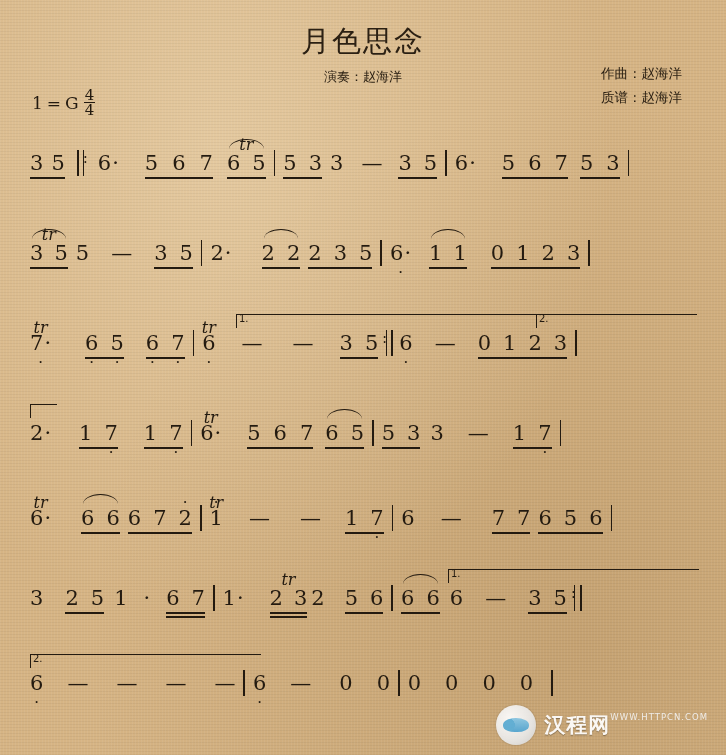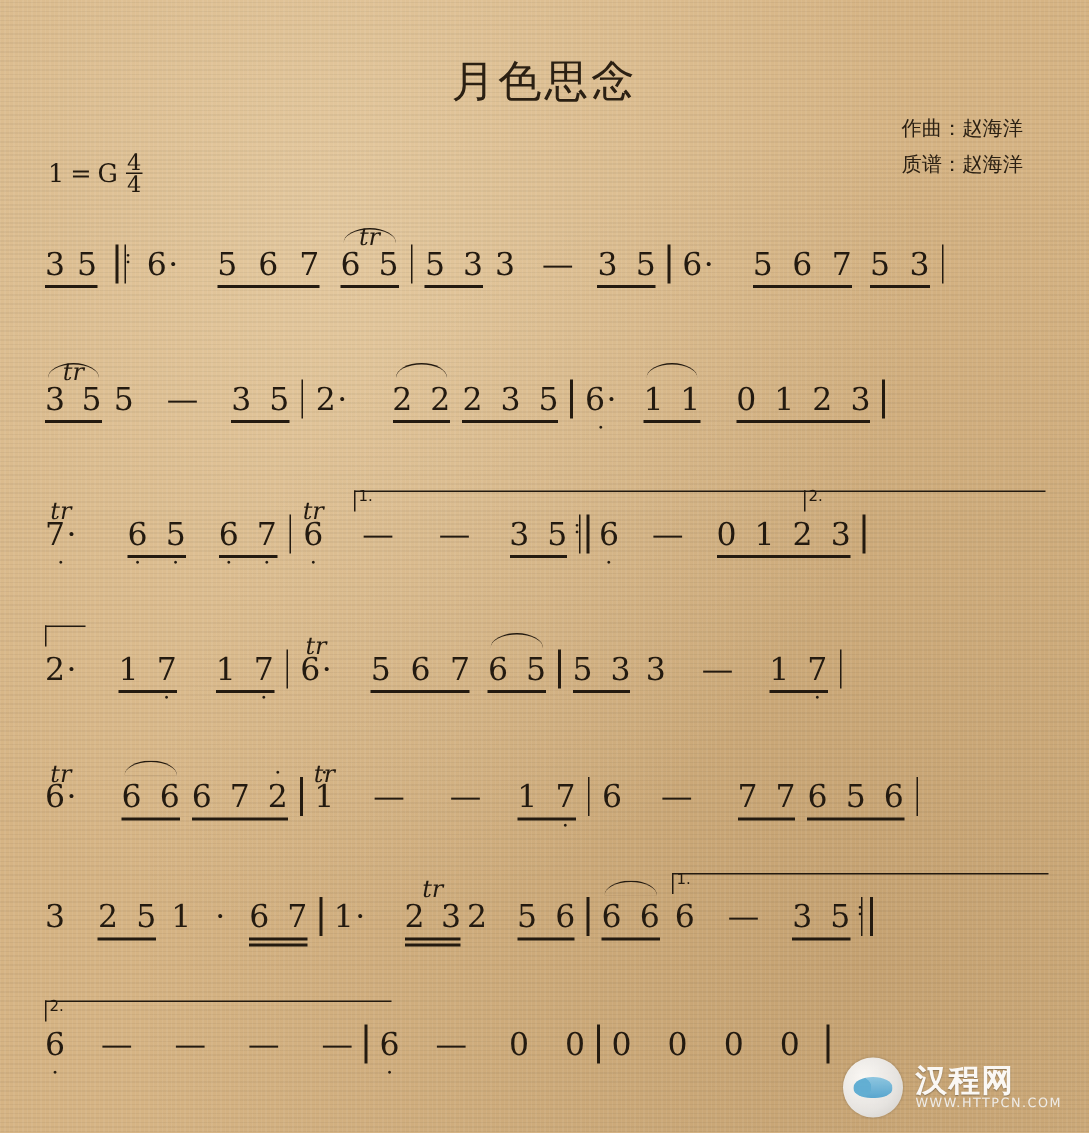--- a/index.html
+++ b/index.html
@@ -22,21 +22,20 @@
     background-image:
       repeating-linear-gradient(90deg, rgba(255,255,255,0.055) 0px, rgba(255,255,255,0.055) 1px, rgba(0,0,0,0.0) 1px, rgba(0,0,0,0.0) 3px),
       repeating-linear-gradient(0deg, rgba(0,0,0,0.045) 0px, rgba(0,0,0,0.045) 1px, rgba(255,255,255,0.0) 1px, rgba(255,255,255,0.0) 3px),
       radial-gradient(ellipse at 30% 20%, rgba(255,240,210,0.35) 0%, rgba(255,240,210,0) 55%),
       radial-gradient(ellipse at 80% 85%, rgba(120,80,30,0.18) 0%, rgba(120,80,30,0) 60%);
   }
   .sheet {
     position: absolute;
     inset: 0;
     color: #231a10;
-    margin-top: 13px;
   }
   .title {
     position: absolute;
     top: 22px;
     left: 0;
     width: 726px;
     text-align: center;
     font-size: 29px;
     letter-spacing: 2px;
     font-family: "DejaVu Serif", serif;
@@ -234,21 +233,20 @@
     left: 7px; top: 13px;
     width: 26px; height: 14px;
     border-radius: 50% 50% 45% 45%;
     background:
       radial-gradient(circle at 20% 50%, #4aa8d8 0 30%, transparent 31%),
       linear-gradient(180deg, #7fc5e8 0%, #3f9fd4 100%);
     opacity: 0.9;
   }
   .wm-text {
     display: flex;
-    flex-direction: column;
     line-height: 1.15;
   }
   .wm-cn {
     font-size: 21px;
     font-family: "DejaVu Sans", sans-serif;
     color: #ffffff;
     text-shadow: 0 1px 1px rgba(0,0,0,0.35);
     font-weight: bold;
     letter-spacing: 1px;
   }
@@ -260,20 +258,21 @@
   }
 </style>
 </head>
 <body>
 
 <div class="paper"></div>
 
 <div class="sheet">
 
   <div class="title">月色思念</div>
+  <div class="subtitle">演奏：赵海洋</div>
 
   <div class="credits">
     <div>作曲：赵海洋</div>
     <div>质谱：赵海洋</div>
   </div>
 
   <div class="keysig">
     <span>1</span>
     <span class="eq">=</span>
     <span>G</span>

